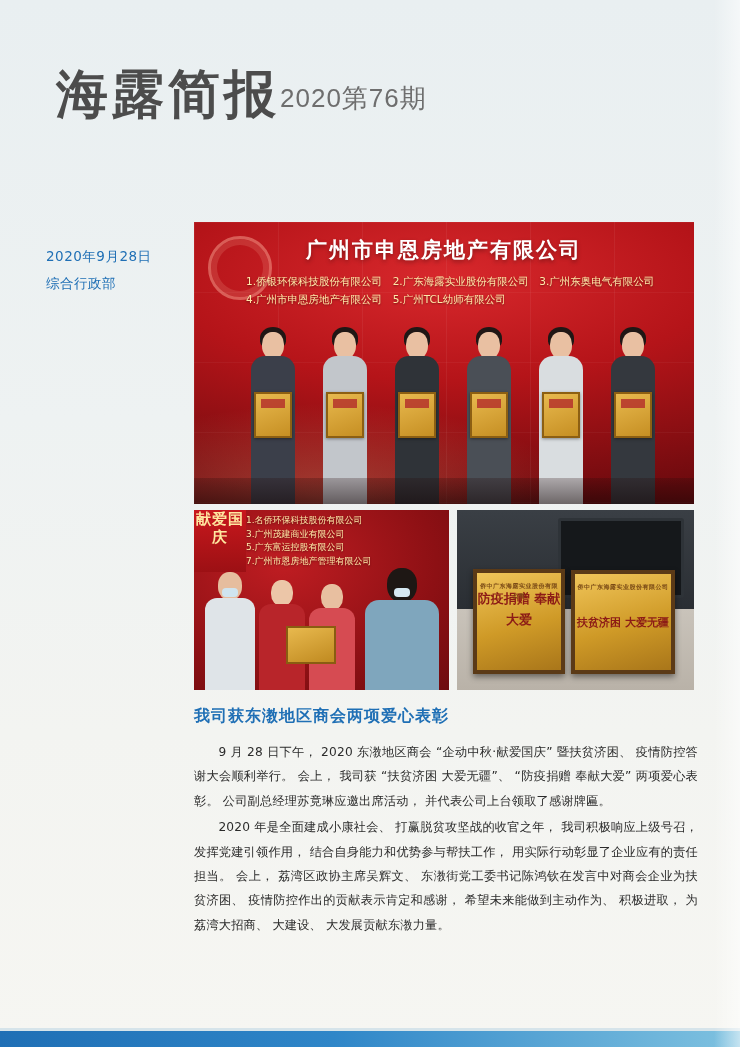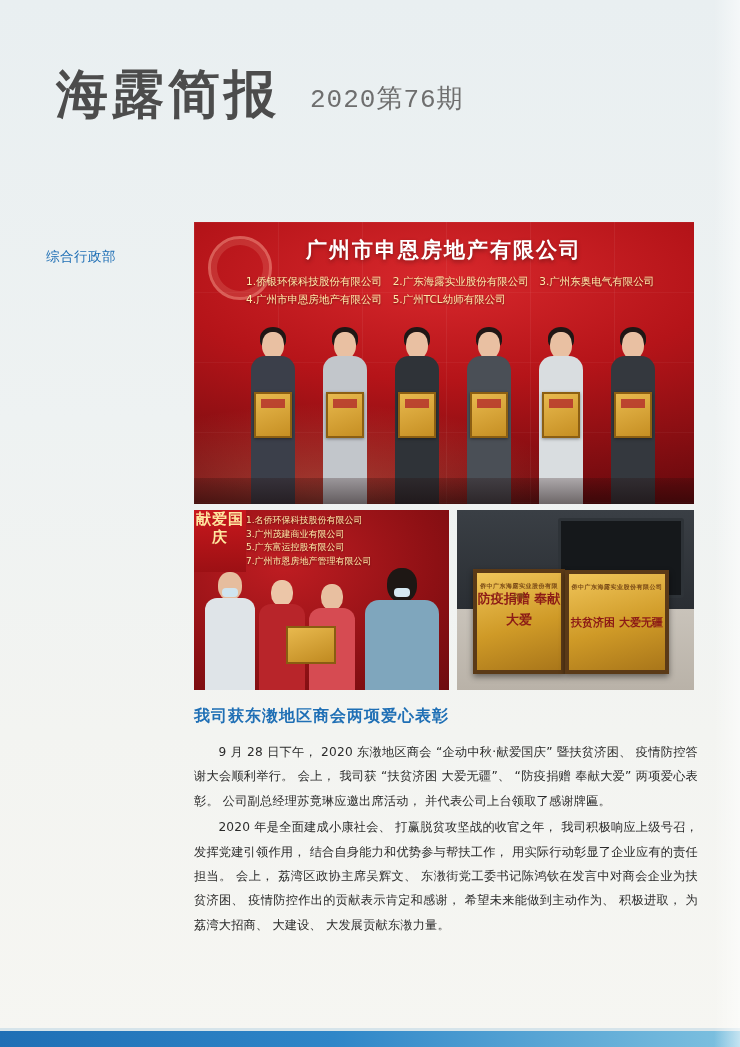--- a/index.html
+++ b/index.html
@@ -43,24 +43,24 @@
   .masthead-title {
     font-family: "DejaVu Sans", "Liberation Sans", sans-serif;
     font-size: 52px;
     font-weight: bold;
     color: #4c4c4c;
     letter-spacing: 4px;
     line-height: 1;
     margin-top: 12px;
   }
   .masthead-issue {
-    font-family: Liberation Mono, monospace;
+    font-family: Liberation Sans, sans-serif;
     font-size: 26px;
     color: #6e6e6e;
-    margin-left: 30px;
+    margin-left: 0;
     margin-bottom: 4px;
     letter-spacing: 1px;
   }
 
   
   .meta {
     position: absolute;
     left: 46px;
     top: 243px;
     width: 135px;
@@ -313,21 +313,21 @@
     background: linear-gradient(165deg, #f0c55a 0%, #cf9a27 55%, #a9761a 100%);
     border: 4px solid #5b3a17;
     box-shadow: 0 3px 6px rgba(0,0,0,0.45);
     color: #8c1b16;
     font-family: "DejaVu Sans", "Liberation Sans", sans-serif;
     font-weight: bold;
     text-align: center;
     box-sizing: border-box;
   }
   .award-1 { left: 16px; width: 92px; height: 105px; font-size: 13px; padding-top: 16px; line-height: 1.6; }
-  .award-2 { left: 108px; width: 104px; height: 104px; font-size: 11px; padding-top: 40px; line-height: 1.6; }
+  .award-2 { left: 114px; width: 104px; height: 104px; font-size: 11px; padding-top: 40px; line-height: 1.6; }
   .award-cap {
     position: absolute;
     left: 0; right: 0; top: 8px;
     font-size: 6px;
     color: #7a4a16;
     letter-spacing: 0.5px;
   }
 
   
   .article-title {
@@ -380,20 +380,21 @@
 <body>
 
 <div class="page">
 
   <div class="masthead">
     <div class="masthead-title">海露简报</div>
     <div class="masthead-issue">2020第76期</div>
   </div>
 
   <div class="meta">
+    <div class="meta-line">2020年9月28日</div>
     <div class="meta-line">综合行政部</div>
   </div>
 
   <div class="photo-main">
     <div class="stage-bg"></div>
     <div class="stage-panels"></div>
     <div class="stage-swirl"></div>
     <div class="stage-emblem"></div>
 
     <div class="banner-title">广州市申恩房地产有限公司</div>

